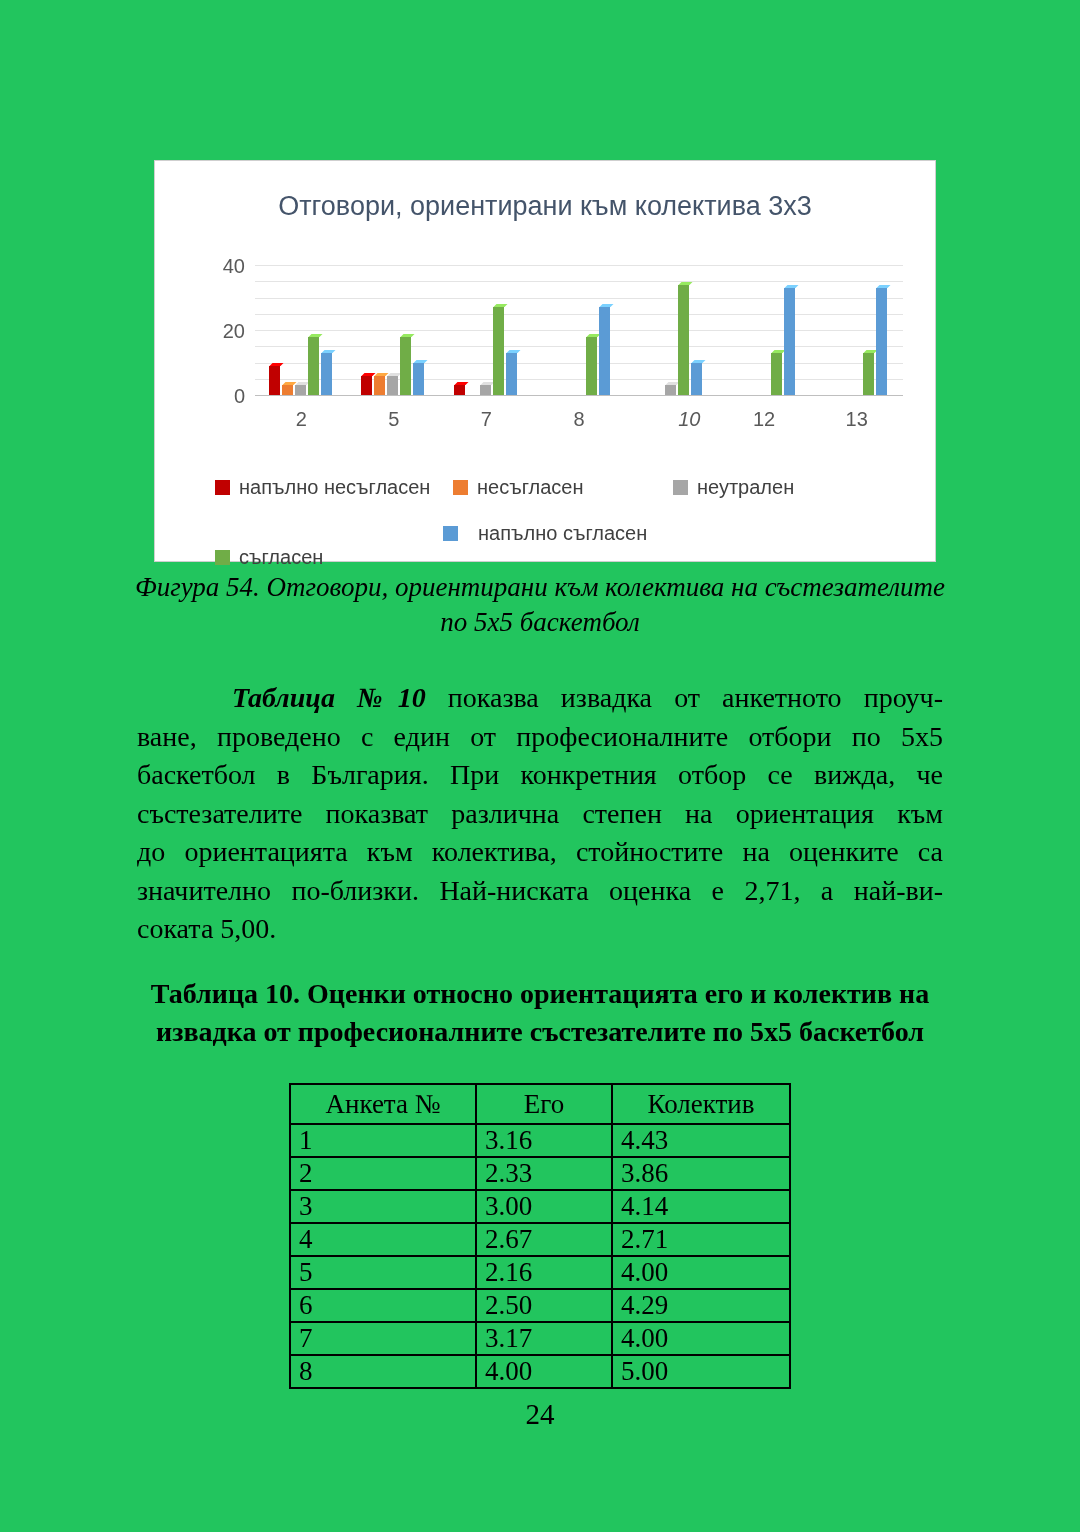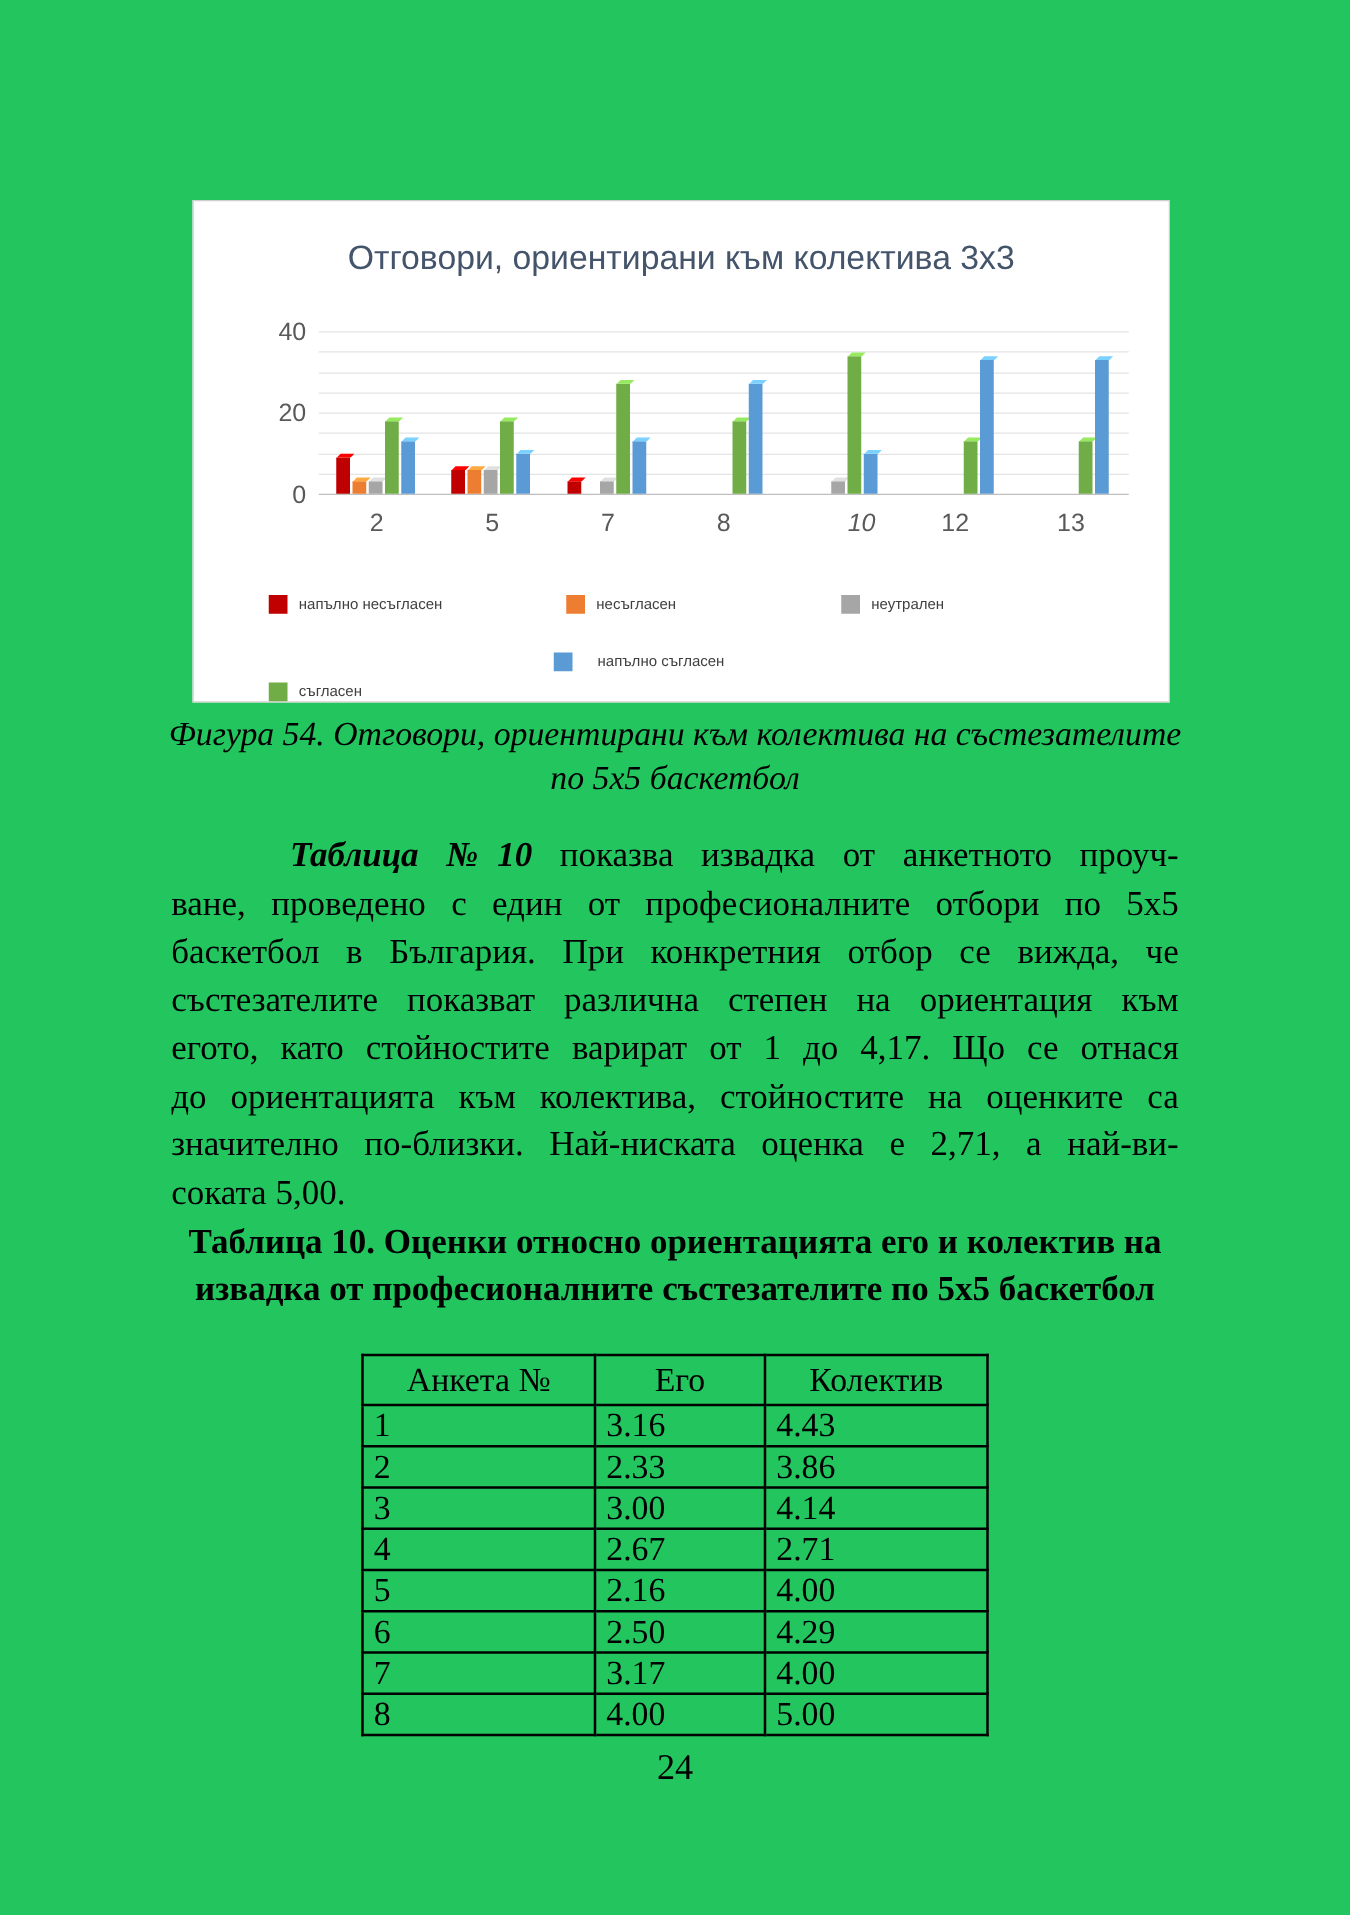--- a/index.html
+++ b/index.html
@@ -15,33 +15,33 @@
   .chart-plot{position:absolute;left:100px;top:105px;width:648px;height:130px;}
   .grid{position:absolute;left:0;width:100%;height:1px;background:#e4e4e4;}
   .grid.axis{background:#bfbfbf;}
   .ytick{position:absolute;left:-52px;width:42px;text-align:right;
          font-size:20px;color:#595959;}
   .bar{position:absolute;bottom:1px;}
   .bar::before{content:"";position:absolute;left:2px;top:-3px;width:100%;height:3px;
                background:inherit;filter:brightness(1.35);transform:skewX(-45deg);}
   .xtick{position:absolute;top:142px;text-align:center;font-size:20px;color:#595959;}
   .chart-legend{position:absolute;left:0;top:315px;width:100%;height:85px;}
-  .lg-item{position:absolute;display:flex;align-items:flex-start;gap:9px;
-           font-size:12px;color:#404040;white-space:nowrap;}
+  .lg-item{position:absolute;display:flex;align-items:center;gap:9px;
+           font-size:20px;color:#404040;white-space:nowrap;}
   .sw{display:inline-block;width:15px;height:15px;flex:0 0 15px;}
 
   
   .figure-caption{position:absolute;top:570px;left:0;width:1080px;text-align:center;
                   font-style:italic;font-size:27px;line-height:35px;}
 
   
   .body-text{position:absolute;top:666px;left:137px;width:806px;
              font-size:28px;line-height:38.5px;}
   .p-line{text-align:justify;text-align-last:justify;overflow:hidden;height:38.5px;}
-  .p-line.first{text-indent:95px;}
+  .p-line.first{text-indent:95px;margin-top:13px;}
   .p-line.last{text-align-last:left;}
   .lead{font-weight:bold;font-style:italic;}
 
   
   .table-heading{position:absolute;top:975px;left:80px;width:920px;text-align:center;
                  font-weight:bold;font-size:28px;line-height:38px;}
 
   
   .data-table{position:absolute;top:1083px;left:289px;width:500px;
               border-collapse:collapse;table-layout:fixed;font-size:27px;}
@@ -132,21 +132,20 @@
   <div class="figure-caption">
     <div>Фигура 54. Отговори, ориентирани към колектива на състезателите</div>
     <div>по 5х5 баскетбол</div>
   </div>
 
   <div class="body-text">
     <div class="p-line first"><span class="lead">Таблица №10</span><span> показва извадка от анкетното проуч-</span></div>
     <div class="p-line">ване, проведено с един от професионалните отбори по 5х5</div>
     <div class="p-line">баскетбол в България. При конкретния отбор се вижда, че</div>
     <div class="p-line">състезателите показват различна степен на ориентация към</div>
-    <div class="p-line">егото, като стойностите варират от 1 до 4,17. Що се отнася</div>
     <div class="p-line">до ориентацията към колектива, стойностите на оценките са</div>
     <div class="p-line">значително по-близки. Най-ниската оценка е 2,71, а най-ви-</div>
     <div class="p-line last">соката 5,00.</div>
   </div>
 
   <div class="table-heading">
     <div>Таблица 10. Оценки относно ориентацията его и колектив на</div>
     <div>извадка от професионалните състезателите по 5х5 баскетбол</div>
   </div>
 

